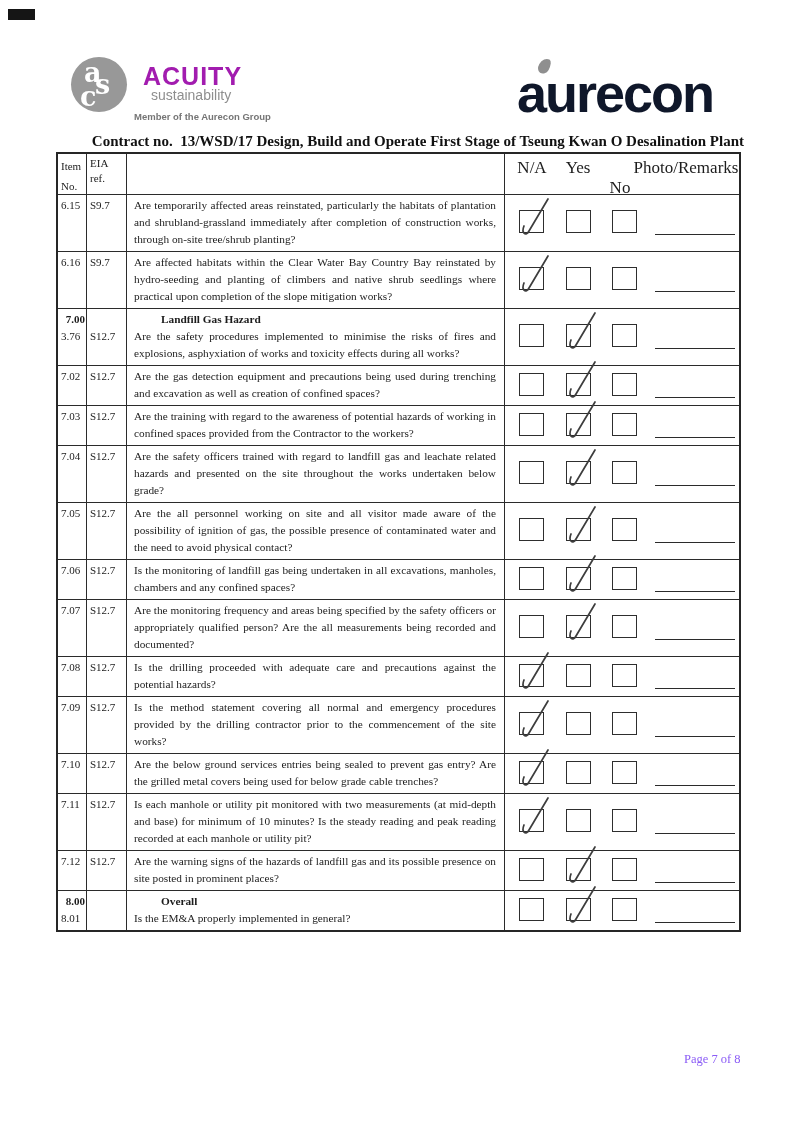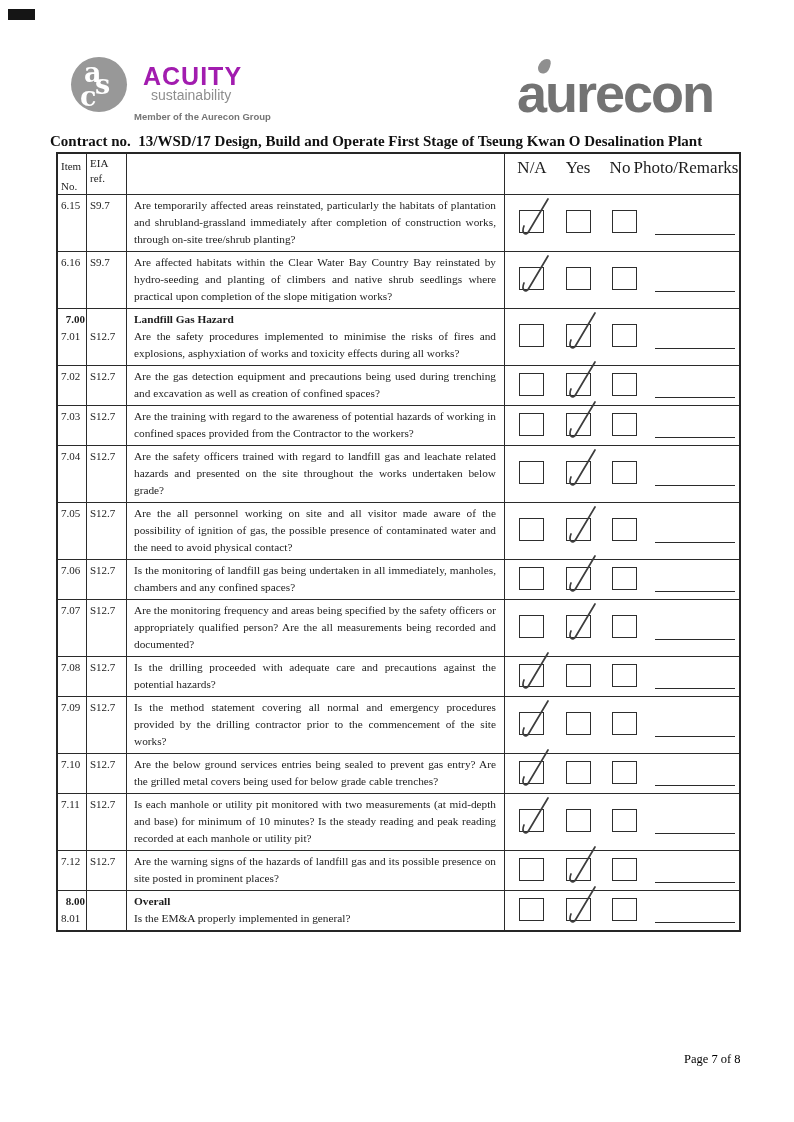--- a/index.html
+++ b/index.html
@@ -21,64 +21,64 @@
   .acuity-name{position:absolute;left:72px;top:5px;font-family:"Liberation Sans",sans-serif;
                font-weight:bold;font-size:25px;color:#a21caf;letter-spacing:1px;}
   .acuity-sub{position:absolute;left:80px;top:30px;font-family:"Liberation Sans",sans-serif;
               font-size:14px;color:#8e8e8e;}
   .acuity-member{position:absolute;left:48px;top:54px;font-family:"Liberation Sans",sans-serif;
                  font-size:9.5px;font-weight:bold;color:#757575;padding-left:15px;}
 
   
   .aurecon{position:absolute;left:517px;top:58px;height:60px;}
   .aurecon-text{font-family:"Liberation Sans",sans-serif;font-weight:bold;font-size:54px;
-                line-height:1;color:#737373;letter-spacing:-2px;}
+                line-height:1;color:#0f172a;letter-spacing:-2px;}
   .aurecon-accent{position:absolute;left:22px;top:0px;width:11px;height:16px;background:#8f8f8f;
                   border-radius:60% 40% 55% 45%/55% 60% 40% 45%;transform:rotate(30deg);}
   .aurecon-text{position:relative;top:8px;}
 
   
-  .doc-title{position:absolute;left:50px;top:133px;width:694px;text-align:left;
+  .doc-title{position:absolute;left:50px;top:133px;width:694px;text-align:right;
              font-weight:bold;font-size:15px;white-space:pre;color:#111;font-family:Liberation Serif, serif;}
 
   
   .checklist{position:absolute;left:56px;top:152px;width:685px;box-sizing:border-box;
              border:2px solid #262626;background:#fff;}
   .thead,.trow{display:flex;border-bottom:1.5px solid #2b2b2b;align-items:stretch;}
   #tbody .trow:last-child{border-bottom:none;}
   .c-item{width:29px;box-sizing:border-box;border-right:1.5px solid #2b2b2b;
           padding:2px 1px 2px 3px;font-size:11px;line-height:17px;}
   .c-eia{width:40px;box-sizing:border-box;border-right:1.5px solid #2b2b2b;
          padding:2px 1px 2px 3px;font-size:11px;line-height:17px;}
   .c-q{width:378px;box-sizing:border-box;border-right:1.5px solid #2b2b2b;
        padding:2px 8px 3px 7px;font-size:11.3px;line-height:17px;text-align:justify;}
-  .q-heading{font-weight:bold;text-align:left;}
+  .q-heading{font-weight:bold;text-align:left;margin-left:27px;}
   .c-ans{flex:1;position:relative;display:flex;align-items:center;}
   .has-heading .item-a{font-weight:bold;text-align:right;}
   .eia-spacer{height:17px;}
 
   
   .thead{height:40px;}
   .thead .c-item div{line-height:20px;}
   .thead .c-eia{line-height:15px;}
   .thead .c-ans span{position:absolute;top:4px;transform:translateX(-50%);
                      font-size:17px;white-space:nowrap;}
-  .h-na{left:27px;} .h-yes{left:73px;} .h-no{left:115px;} .h-photo{left:181px;}
+  .h-na{left:27px;} .h-yes{left:73px;} .h-no{left:115px;margin-top:20px;} .h-photo{left:181px;}
 
   
   .marks{position:relative;height:26px;width:100%;}
   .cb{position:absolute;top:0;width:25px;height:23px;box-sizing:border-box;
       border:1.7px solid #2e2e2e;background:#fff;}
   .cb-na{left:14px;} .cb-yes{left:61px;} .cb-no{left:107px;}
   .remark-line{position:absolute;left:150px;width:80px;bottom:1px;height:0;
                border-bottom:1.7px solid #2b2b2b;}
   .cb svg{position:absolute;left:-3px;top:-14px;display:none;overflow:visible;}
   .cb.checked svg{display:block;}
 
-  .page-footer{position:absolute;left:684px;top:1052px;font-size:12.5px;color:#000000;}
+  .page-footer{position:absolute;left:684px;top:1052px;font-size:12.5px;color:#8b5cf6;}
 </style>
 </head>
 <body>
 
 <div class="page">
 
   <div class="scan-mark"></div>
 
   <div class="acuity">
     <div class="acuity-circle">
@@ -170,21 +170,21 @@
         <div class="cb cb-no">
           
         </div>
         <div class="remark-line"></div>
       </div>
     </div>
   </div>
         <div class="trow has-heading">
     <div class="c-item">
       <div class="item-a">7.00</div>
-      <div class="item-b">7.01</div>
+      <div class="item-b">3.76</div>
     </div>
     <div class="c-eia">
       <div class="eia-spacer"></div>
       <div class="eia-val">S12.7</div>
     </div>
     <div class="c-q">
       <div class="q-heading">Landfill Gas Hazard</div>
       <div class="q-text">Are the safety procedures implemented to minimise the risks of fires and explosions, asphyxiation of works and toxicity effects during all works?</div>
     </div>
     <div class="c-ans">
@@ -328,21 +328,21 @@
     <div class="c-item">
       <div class="item-a">7.06</div>
 
     </div>
     <div class="c-eia">
 
       <div class="eia-val">S12.7</div>
     </div>
     <div class="c-q">
 
-      <div class="q-text">Is the monitoring of landfill gas being undertaken in all immediately, manholes, chambers and any confined spaces?</div>
+      <div class="q-text">Is the monitoring of landfill gas being undertaken in all excavations, manholes, chambers and any confined spaces?</div>
     </div>
     <div class="c-ans">
       <div class="marks">
         <div class="cb cb-na">
           
         </div>
         <div class="cb cb-yes checked">
           <svg width="36" height="40" viewBox="0 0 36 40">
                   <path d="M7 29 C4 36 9 40 12 34 L31 2" stroke="#3d3d3d" stroke-width="1.7" fill="none" stroke-linecap="round"></path>
                 </svg>

